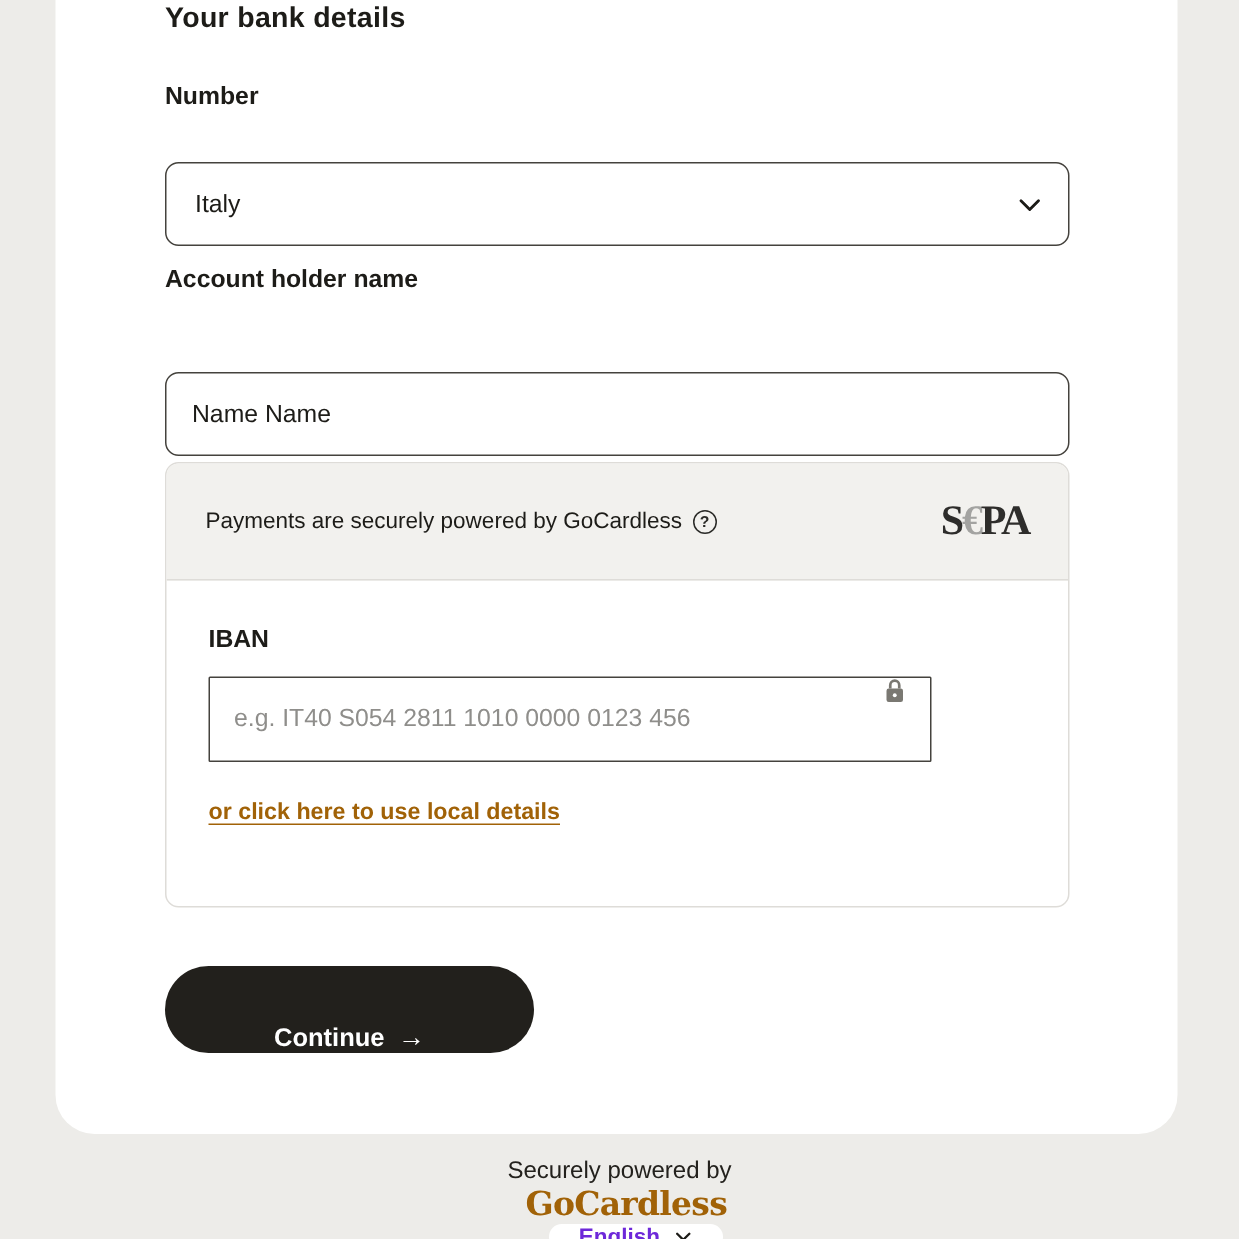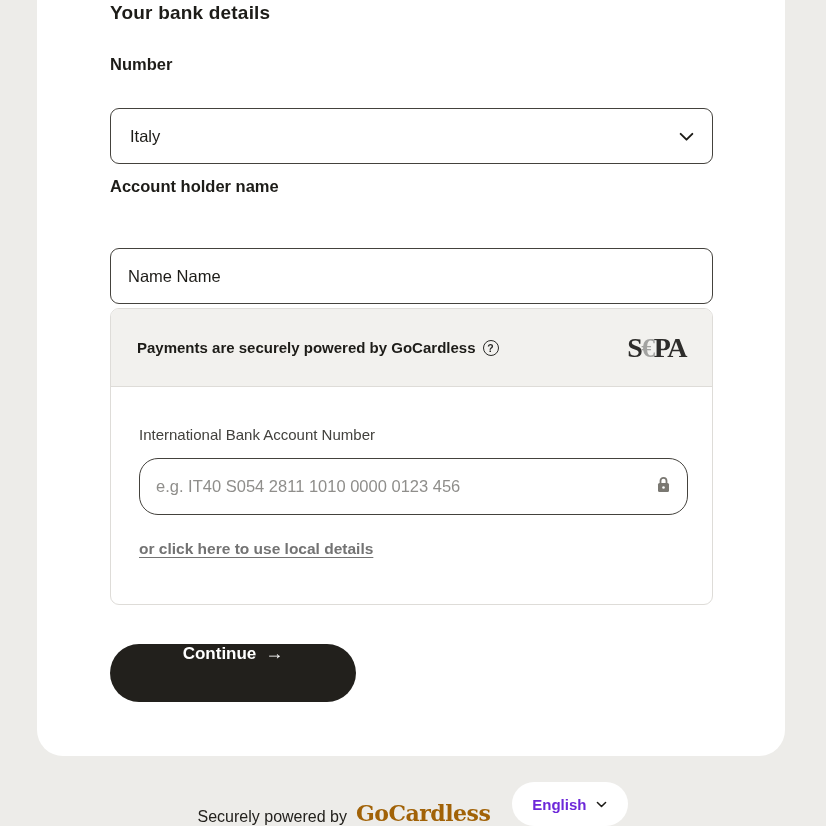--- a/index.html
+++ b/index.html
@@ -58,21 +58,21 @@
     overflow:hidden;
   }
   .panel-header {
     height:78px;
     background:#F2F1EE;
     border-bottom:1px solid #DEDCD8;
     display:flex; align-items:center;
     padding:0 26px;
   }
   .panel-header .secure-text {
-    font-size:15px; font-weight:700; color:#1D1C18;
+    font-size:15px; font-weight:400; color:#1D1C18;
   }
   .help-icon {
     width:16px; height:16px;
     border:1.4px solid #2A2A27;
     border-radius:50%;
     display:inline-flex; align-items:center; justify-content:center;
     font-size:10.5px; font-weight:700; color:#2A2A27;
     margin-left:7px;
     cursor:pointer;
     flex:0 0 auto;
@@ -83,55 +83,55 @@
     letter-spacing:-1.5px;
     color:#2E2D2B;
     font-family:Liberation Serif, serif;
   }
   .sepa-logo .euro { color:#A3A3A1; }
   .panel-body { padding:30px 28px 0 28px; }
   .iban-label { font-size:16.5px; font-weight:700; color:#1D1C18; }
   .iban-sub { font-size:15px; color:#42413D; margin-top:9px; }
   .iban-input-wrap {
     margin-top:15px;
-    width:549px; height:57px;
+    width:482px; height:57px;
     border:1px solid #44423D;
-    border-radius:19px;
-    display:flex; align-items:center;
+    border-radius:1px;
+    display:flex; align-items:flex-start;
     padding:0 16px;
     background:#fff;
   }
   .iban-input-wrap input { font-size:16.5px; }
   .lock-icon { flex:0 0 auto; margin-left:8px; }
   .local-link {
     display:inline-block;
     margin-top:25px;
     font-size:15.5px; font-weight:700;
-    color:#737373;
+    color:#a16207;
     text-decoration:underline;
     text-underline-offset:3px;
     cursor:pointer;
   }
   .continue-btn {
     position:absolute; left:73px; top:644px;
     width:246px; height:58px;
     border:none; border-radius:29px;
     background:#22201C;
     color:#FFFFFF;
     font-family:"Liberation Sans", sans-serif;
     font-size:17px; font-weight:700;
-    display:flex; align-items:flex-start; justify-content:center;
+    display:flex; align-items:flex-end; justify-content:center;
     gap:9px;
     cursor:pointer;
   }
   .continue-btn .arrow { font-weight:400; font-size:18px; margin-top:-1px; }
   .footer {
     position:absolute; left:0; top:778px;
     width:826px; height:48px;
-    display:flex; align-items:flex-end; justify-content:center;
+    display:flex; align-items:center; justify-content:center;flex-direction:column;
   }
   .footer .powered {
     font-size:16px; color:#23211D;
   }
   .footer .brand {
     font-family:"DejaVu Serif", serif;
     font-size:22px; font-weight:700;
     letter-spacing:-0.5px;
     color:#a16207;
     margin-left:9px;
@@ -175,21 +175,21 @@
   </div>
 
   <div class="panel">
     <div class="panel-header">
       <span class="secure-text">Payments are securely powered by GoCardless</span>
       <span class="help-icon">?</span>
       <span class="spacer"></span>
       <span class="sepa-logo"><span>S</span><span class="euro">€</span><span>PA</span></span>
     </div>
     <div class="panel-body">
-      <div class="iban-sub">International Bank Account Number</div>
+      <div class="iban-label">IBAN</div>
       <div class="iban-input-wrap">
         <input class="native" type="text" placeholder="e.g. IT40 S054 2811 1010 0000 0123 456" style="">
         <span class="lock-icon">
           <svg width="15" height="17" viewBox="0 0 15 17" fill="none">
             <rect x="2" y="7" width="11" height="9" rx="1.5" fill="#7A7872"></rect>
             <path d="M4.5 7 V4.8 a3 3 0 0 1 6 0 V7" stroke="#7A7872" stroke-width="1.8" fill="none"></path>
             <circle cx="7.5" cy="11.5" r="1.3" fill="#FFFFFF"></circle>
           </svg>
         </span>
       </div>

